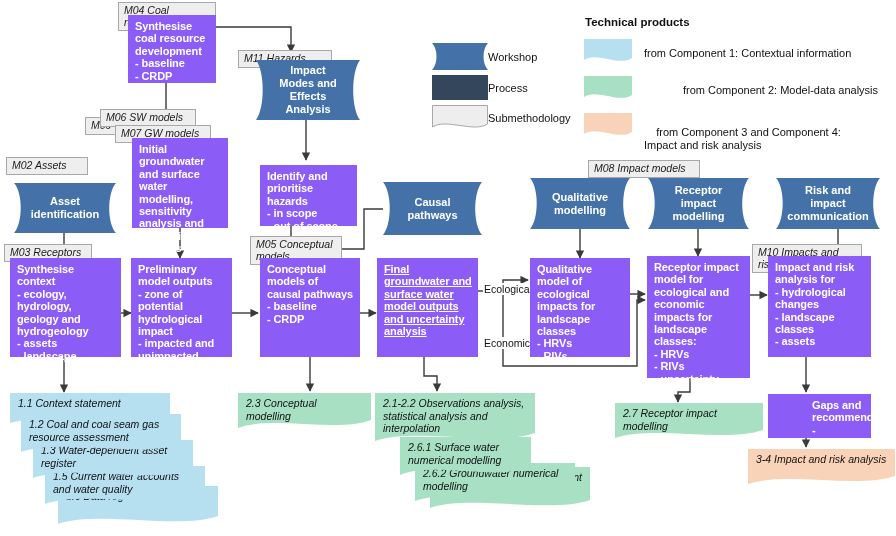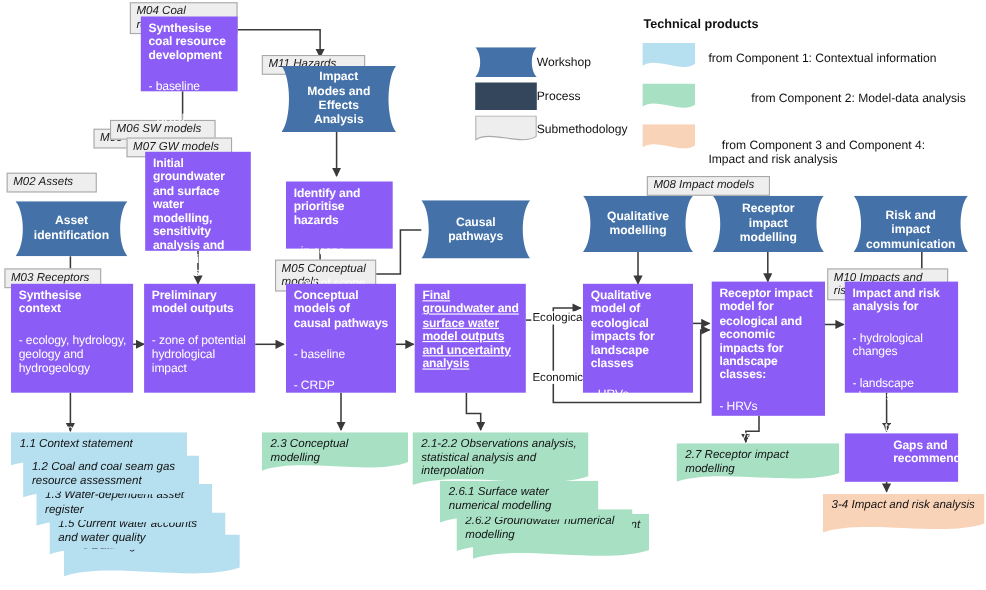--- a/index.html
+++ b/index.html
@@ -11,21 +11,21 @@
   .node{position:absolute;box-sizing:border-box;}
 
   
   .process{
     background:#8b5cf6;color:#ffffff;
     font-size:11px;font-weight:bold;line-height:12.4px;
     padding:5px 6px 4px 7px;
     letter-spacing:-0.1px;
     z-index:6;
   }
-  .process .sub{font-weight:normal;margin-top:16px;}
+  .process .sub{font-weight:bold;}
 
   
   .workshop{
     color:#ffffff;font-size:11px;font-weight:bold;line-height:13px;
     display:flex;align-items:center;justify-content:center;text-align:center;
     z-index:7;
   }
   .workshop .wsvg{position:absolute;left:0;top:0;width:100%;height:100%;z-index:-1;}
   .workshop .wtxt{position:relative;padding:0 16px;z-index:1;}
 
@@ -250,21 +250,21 @@
     <span class="wtxt">Qualitative modelling</span>
   </div>
 
   <div class="node workshop" style="left:648px;top:178px;width:101px;height:51px;">
     <svg class="wsvg" viewBox="0 0 101 51" preserveAspectRatio="none">
       <path d="M0,0 C9,10 9,41 0,51 L101,51 C92,41 92,10 101,0 Z" fill="#4472a8"></path>
     </svg>
     <span class="wtxt">Receptor impact modelling</span>
   </div>
 
-  <div class="node workshop" style="left:776px;top:178px;width:104px;height:51px;align-items:flex-end;">
+  <div class="node workshop" style="left:776px;top:178px;width:104px;height:51px;">
     <svg class="wsvg" viewBox="0 0 104 51" preserveAspectRatio="none">
       <path d="M0,0 C9,10 9,41 0,51 L104,51 C95,41 95,10 104,0 Z" fill="#4472a8"></path>
     </svg>
     <span class="wtxt">Risk and impact communication</span>
   </div>
 
   <div class="branch-lbl" style="left:483px;top:283px;">
     <span>Ecological</span>
   </div>
   <div class="branch-lbl" style="left:483px;top:337px;">
@@ -314,21 +314,21 @@
       <path d="M0,0 L160,0 L160,33 C120,47 40,27 0,41 Z" fill="#a8e0c4"></path>
     </svg>
     <span class="ptxt">2.5 Water balance assessment</span>
   </div>
   <div class="prod" style="left:415px;top:463px;width:160px;height:40px;z-index:12;">
     <svg class="psvg" viewBox="0 0 160 40" preserveAspectRatio="none">
       <path d="M0,0 L160,0 L160,30 C120,44 40,24 0,38 Z" fill="#a8e0c4"></path>
     </svg>
     <span class="ptxt">2.6.2 Groundwater numerical modelling</span>
   </div>
-  <div class="prod" style="left:400px;top:437px;width:144px;height:40px;z-index:13;">
+  <div class="prod" style="left:400px;top:437px;width:131px;height:40px;z-index:13;">
     <svg class="psvg" viewBox="0 0 160 40" preserveAspectRatio="none">
       <path d="M0,0 L160,0 L160,30 C120,44 40,24 0,38 Z" fill="#a8e0c4"></path>
     </svg>
     <span class="ptxt">2.6.1 Surface water numerical modelling</span>
   </div>
   <div class="prod" style="left:375px;top:393px;width:160px;height:52px;z-index:14;">
     <svg class="psvg" viewBox="0 0 160 52" preserveAspectRatio="none">
       <path d="M0,0 L160,0 L160,40 C120,54 40,34 0,48 Z" fill="#a8e0c4"></path>
     </svg>
     <span class="ptxt">2.1-2.2 Observations analysis, statistical analysis and interpolation</span>

